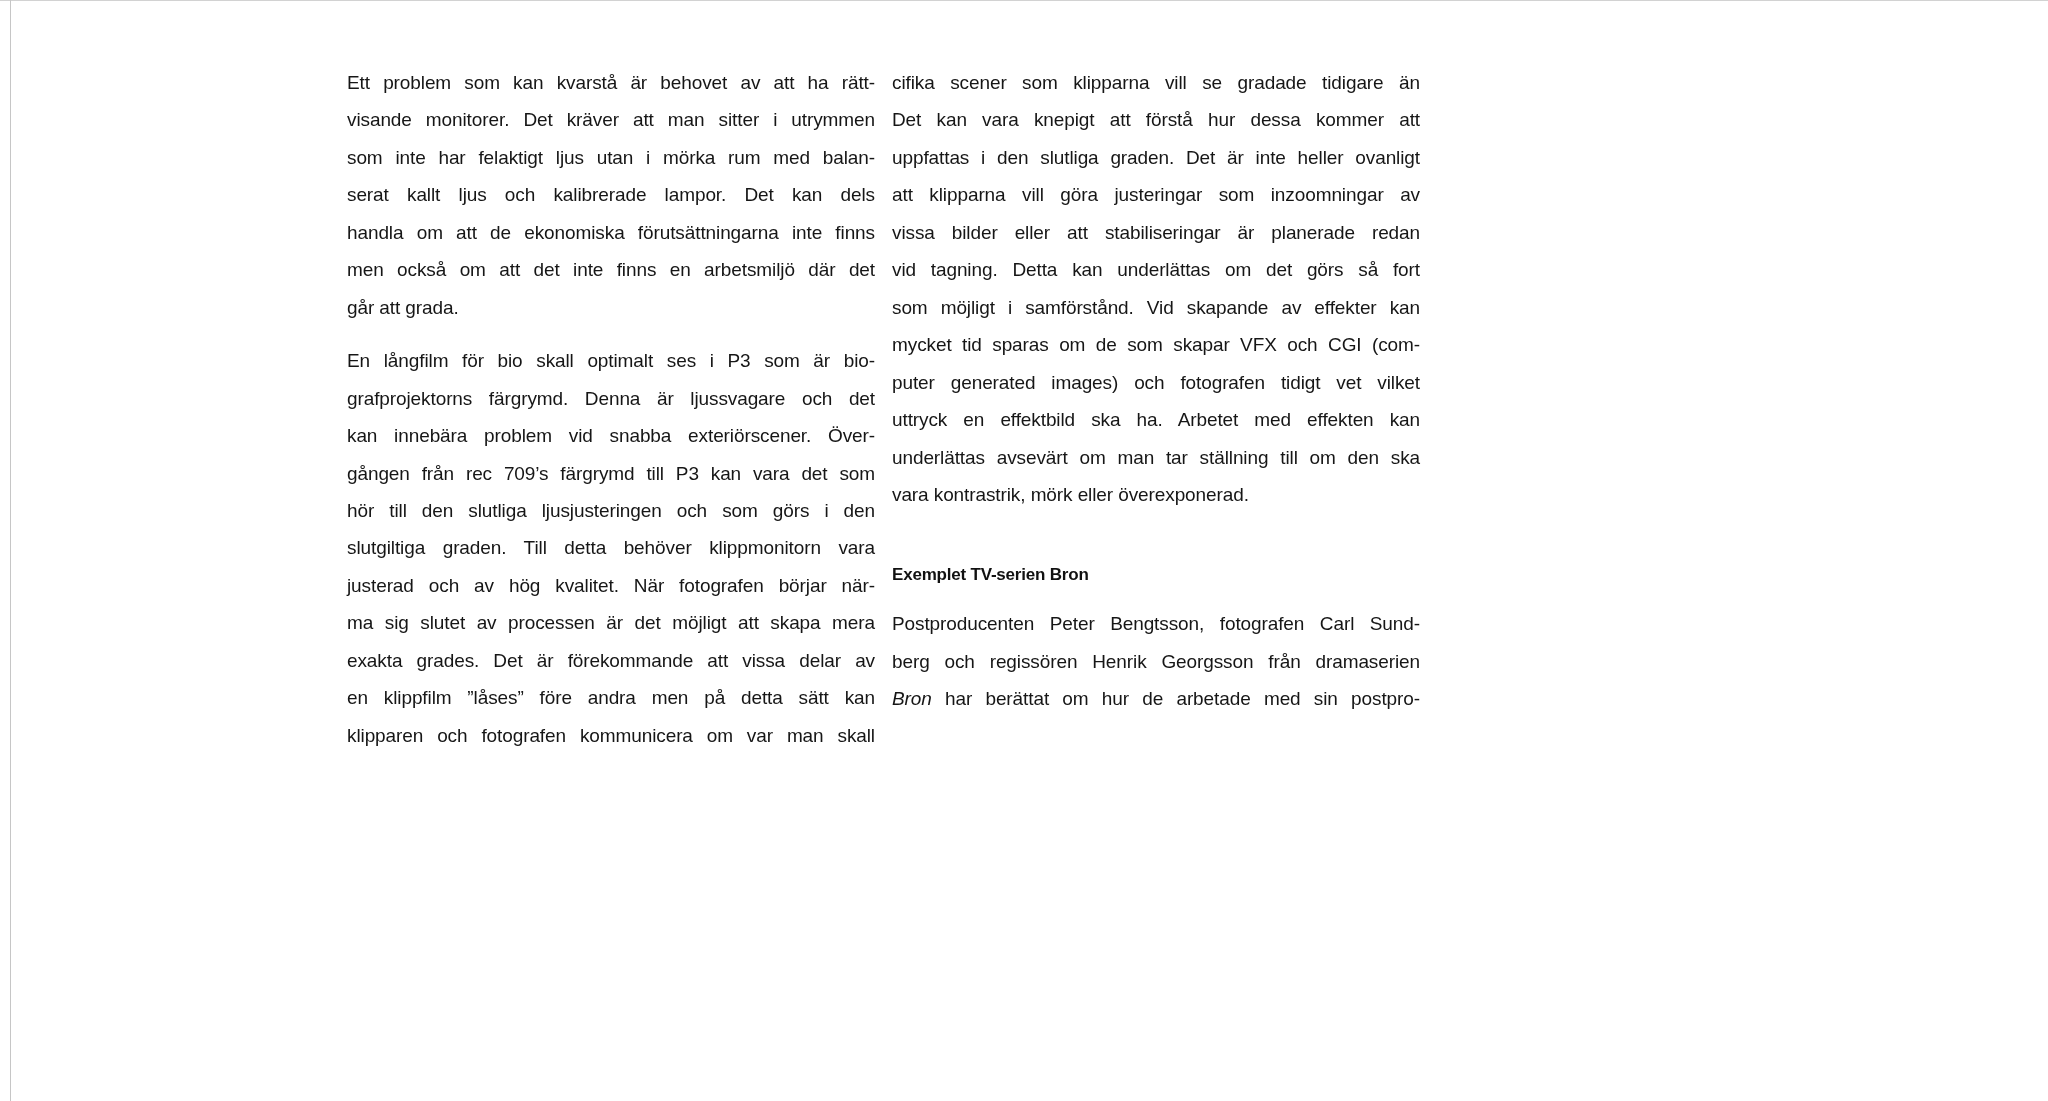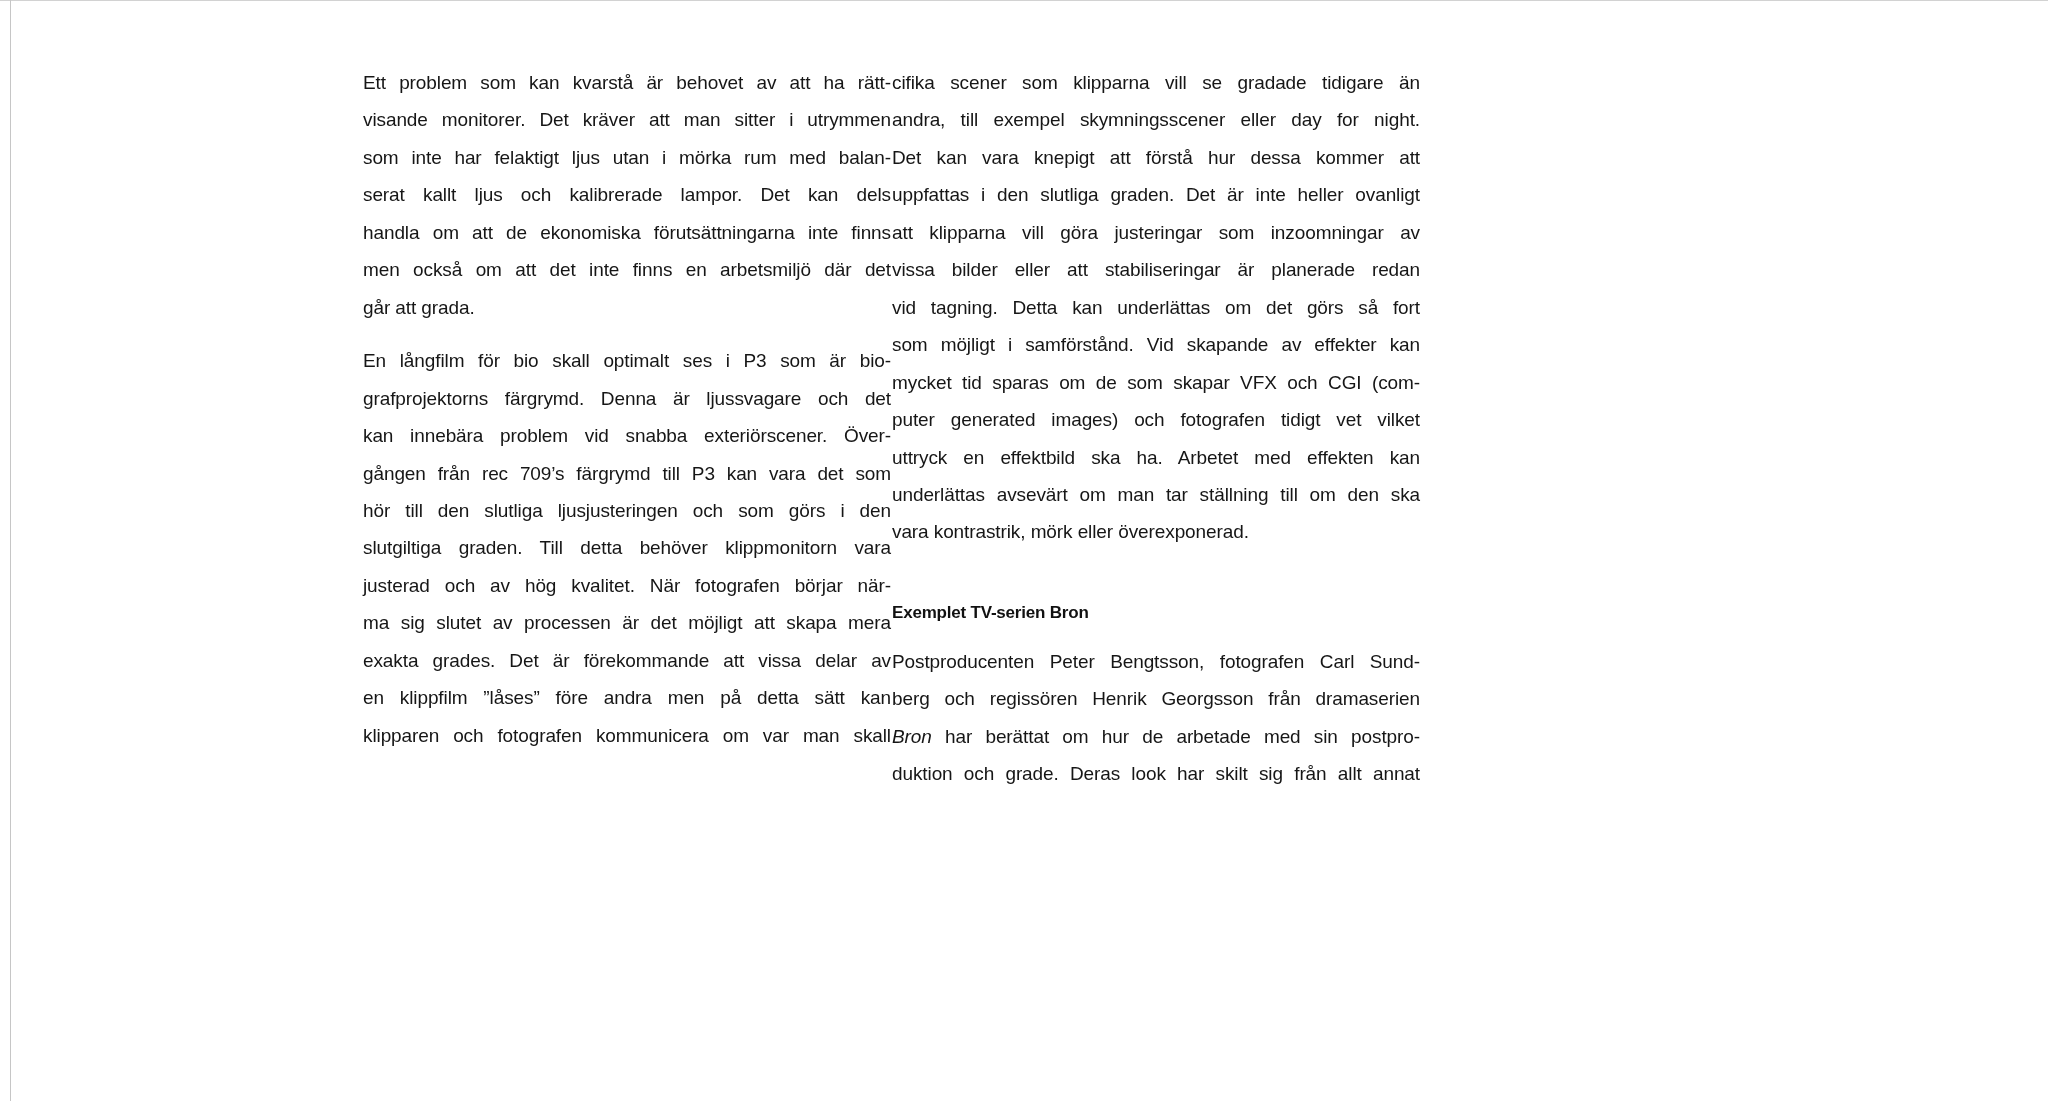--- a/index.html
+++ b/index.html
@@ -34,21 +34,21 @@
   }
   .col {
     position: absolute;
     top: 64px;
     width: 528px;
     color: #161616;
     font-size: 19px;
     line-height: 37.45px;
     letter-spacing: -0.1px;
   }
-  .col-left  { left: 363px; }
+  .col-left  { left: 347px; }
   .col-right { left: 892px; }
   .para { margin: 0; }
   .para + .para { margin-top: 16px; }
   .line {
     text-align: justify;
     text-align-last: justify;
     white-space: normal;
   }
   .line.last { text-align-last: left; }
   .italic { font-style: italic; }
@@ -91,21 +91,20 @@
       <div class="line">ma sig slutet av processen är det möjligt att skapa mera</div>
       <div class="line">exakta grades. Det är förekommande att vissa delar av</div>
       <div class="line">en klippfilm ”låses” före andra men på detta sätt kan</div>
       <div class="line">klipparen och fotografen kommunicera om var man skall</div>
     </div>
   </div>
 
   <div class="col col-right">
     <div class="para">
       <div class="line">cifika scener som klipparna vill se gradade tidigare än</div>
-      <div class="line">andra, till exempel skymningsscener eller day for night.</div>
       <div class="line">Det kan vara knepigt att förstå hur dessa kommer att</div>
       <div class="line">uppfattas i den slutliga graden. Det är inte heller ovanligt</div>
       <div class="line">att klipparna vill göra justeringar som inzoomningar av</div>
       <div class="line">vissa bilder eller att stabiliseringar är planerade redan</div>
       <div class="line">vid tagning. Detta kan underlättas om det görs så fort</div>
       <div class="line">som möjligt i samförstånd. Vid skapande av effekter kan</div>
       <div class="line">mycket tid sparas om de som skapar VFX och CGI (com-</div>
       <div class="line">puter generated images) och fotografen tidigt vet vilket</div>
       <div class="line">uttryck en effektbild ska ha. Arbetet med effekten kan</div>
       <div class="line">underlättas avsevärt om man tar ställning till om den ska</div>
@@ -113,17 +112,16 @@
     </div>
 
     <h2 class="section-heading">Exemplet TV-serien Bron</h2>
 
     <div class="para" style="margin-top:0">
       <div class="line">Postproducenten Peter Bengtsson, fotografen Carl Sund-</div>
       <div class="line">berg och regissören Henrik Georgsson från dramaserien</div>
       <div class="line">
         <span class="italic">Bron</span><span> har berättat om hur de arbetade med sin postpro-</span>
       </div>
-      <div class="line">duktion och grade. Deras look har skilt sig från allt annat</div>
     </div>
   </div>
 
 </div>
 
 </body></html>

